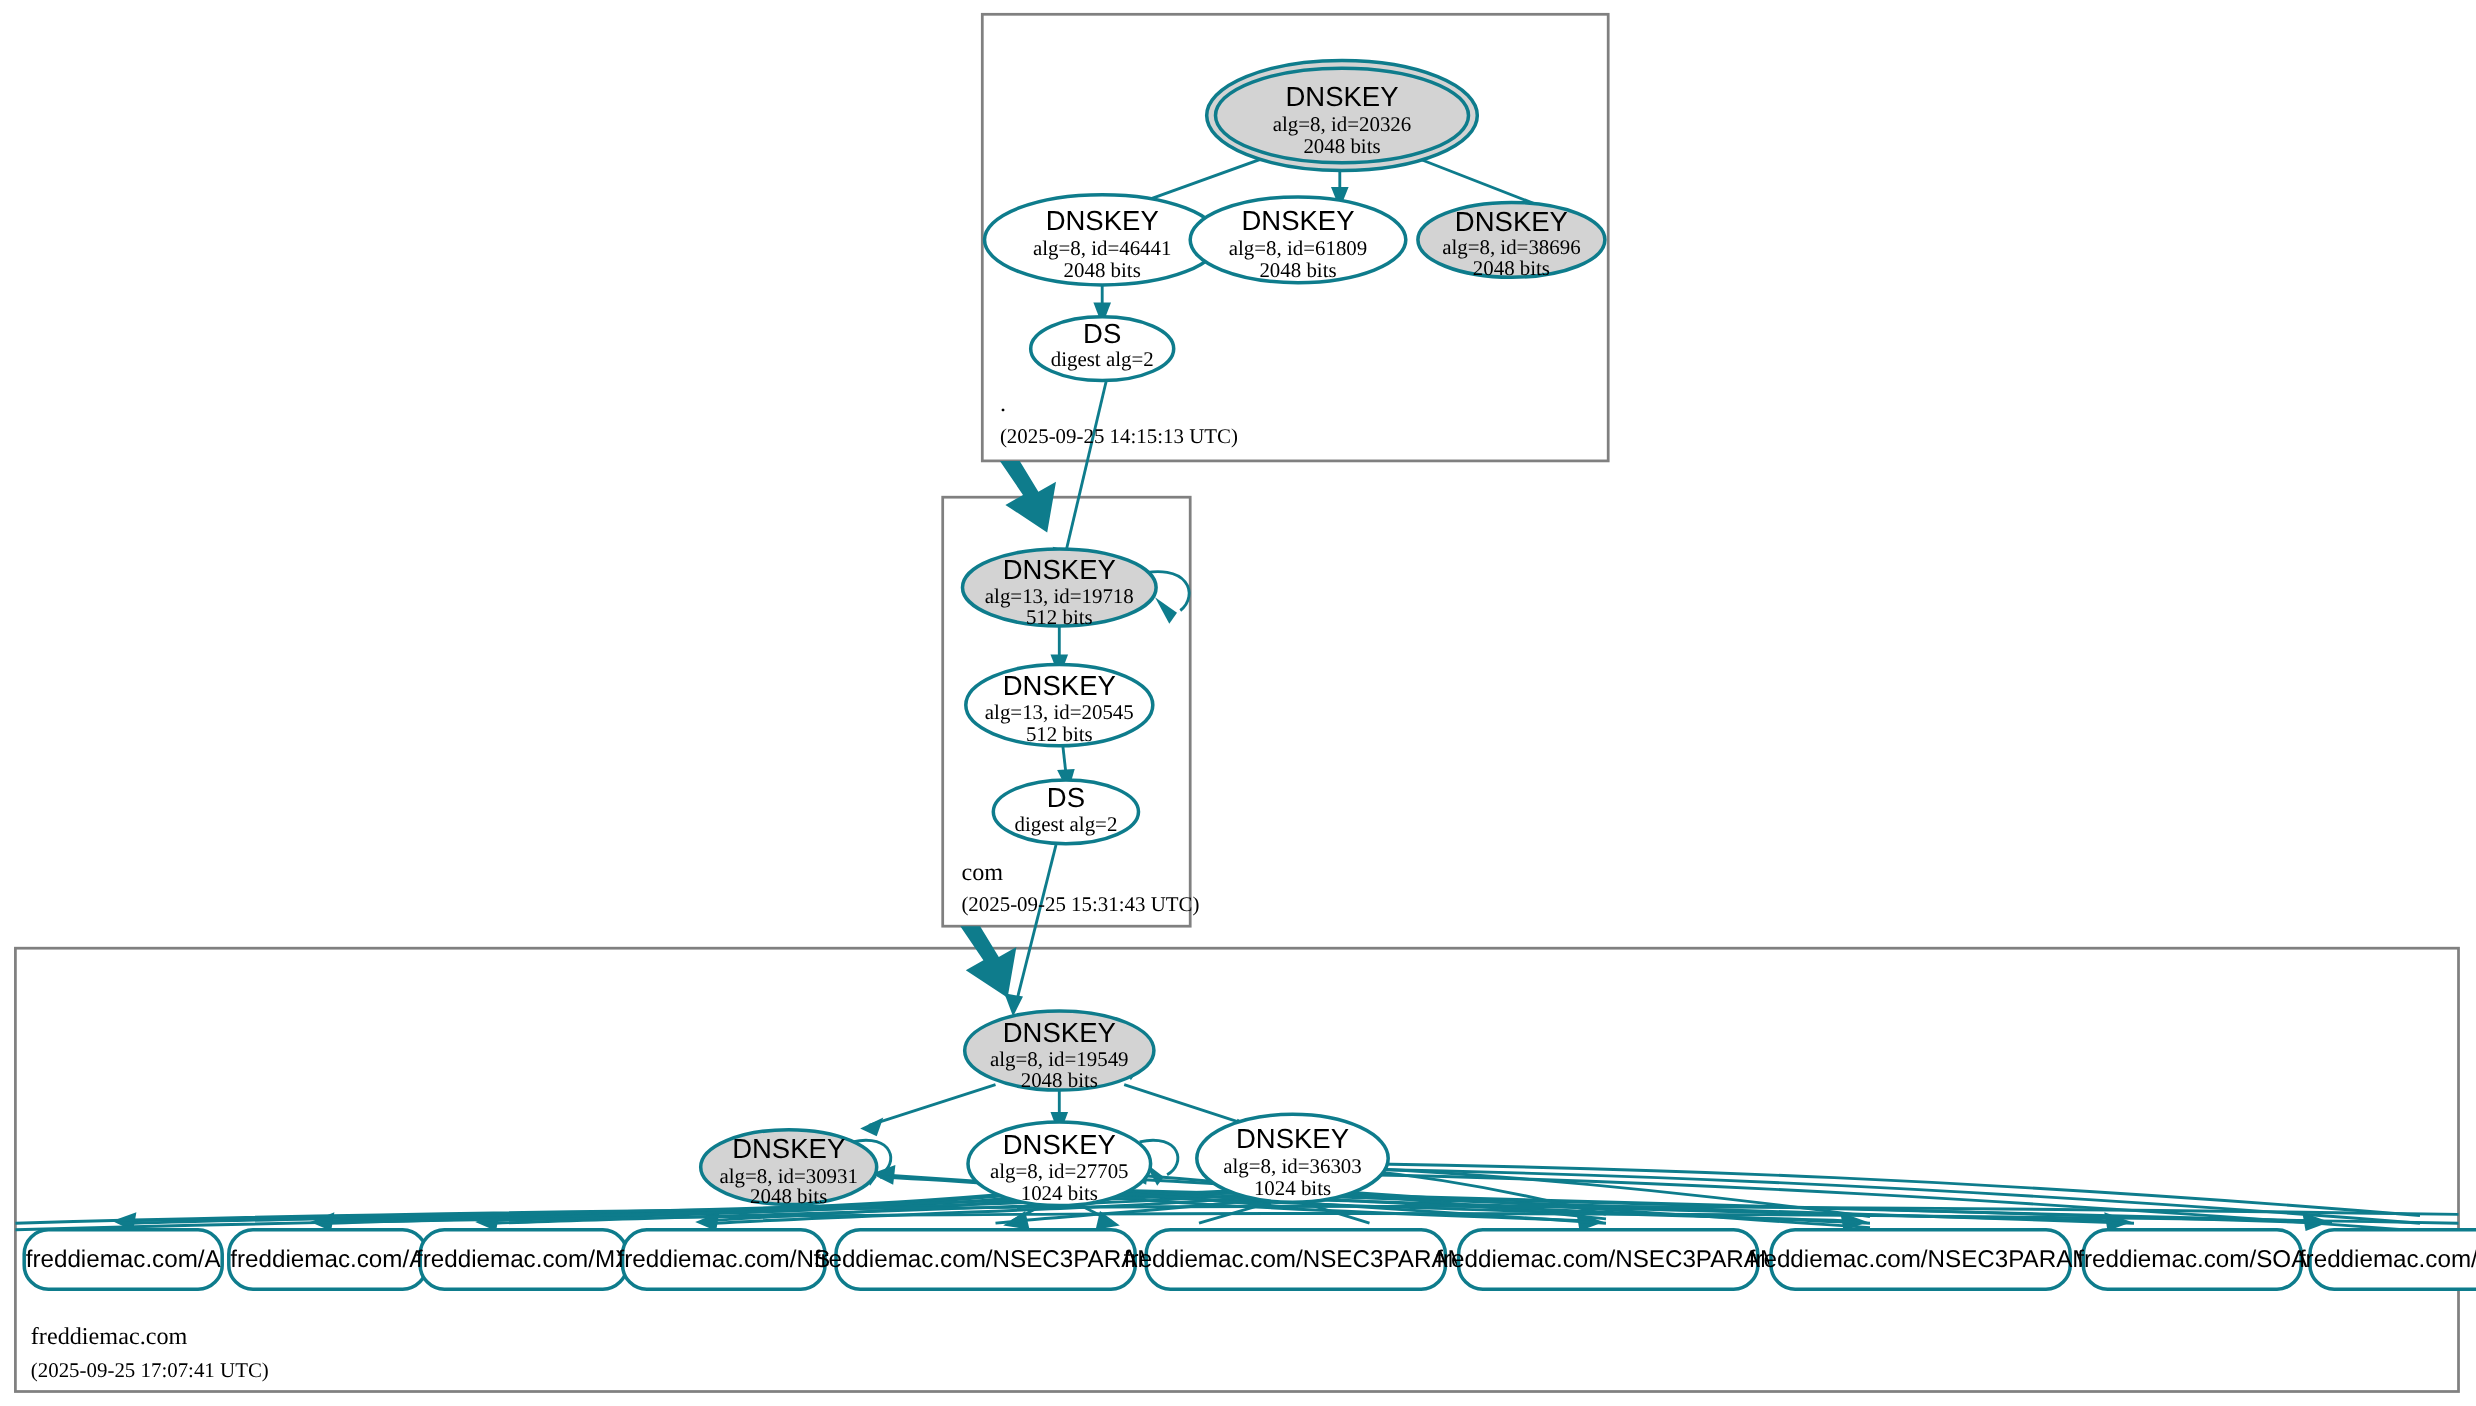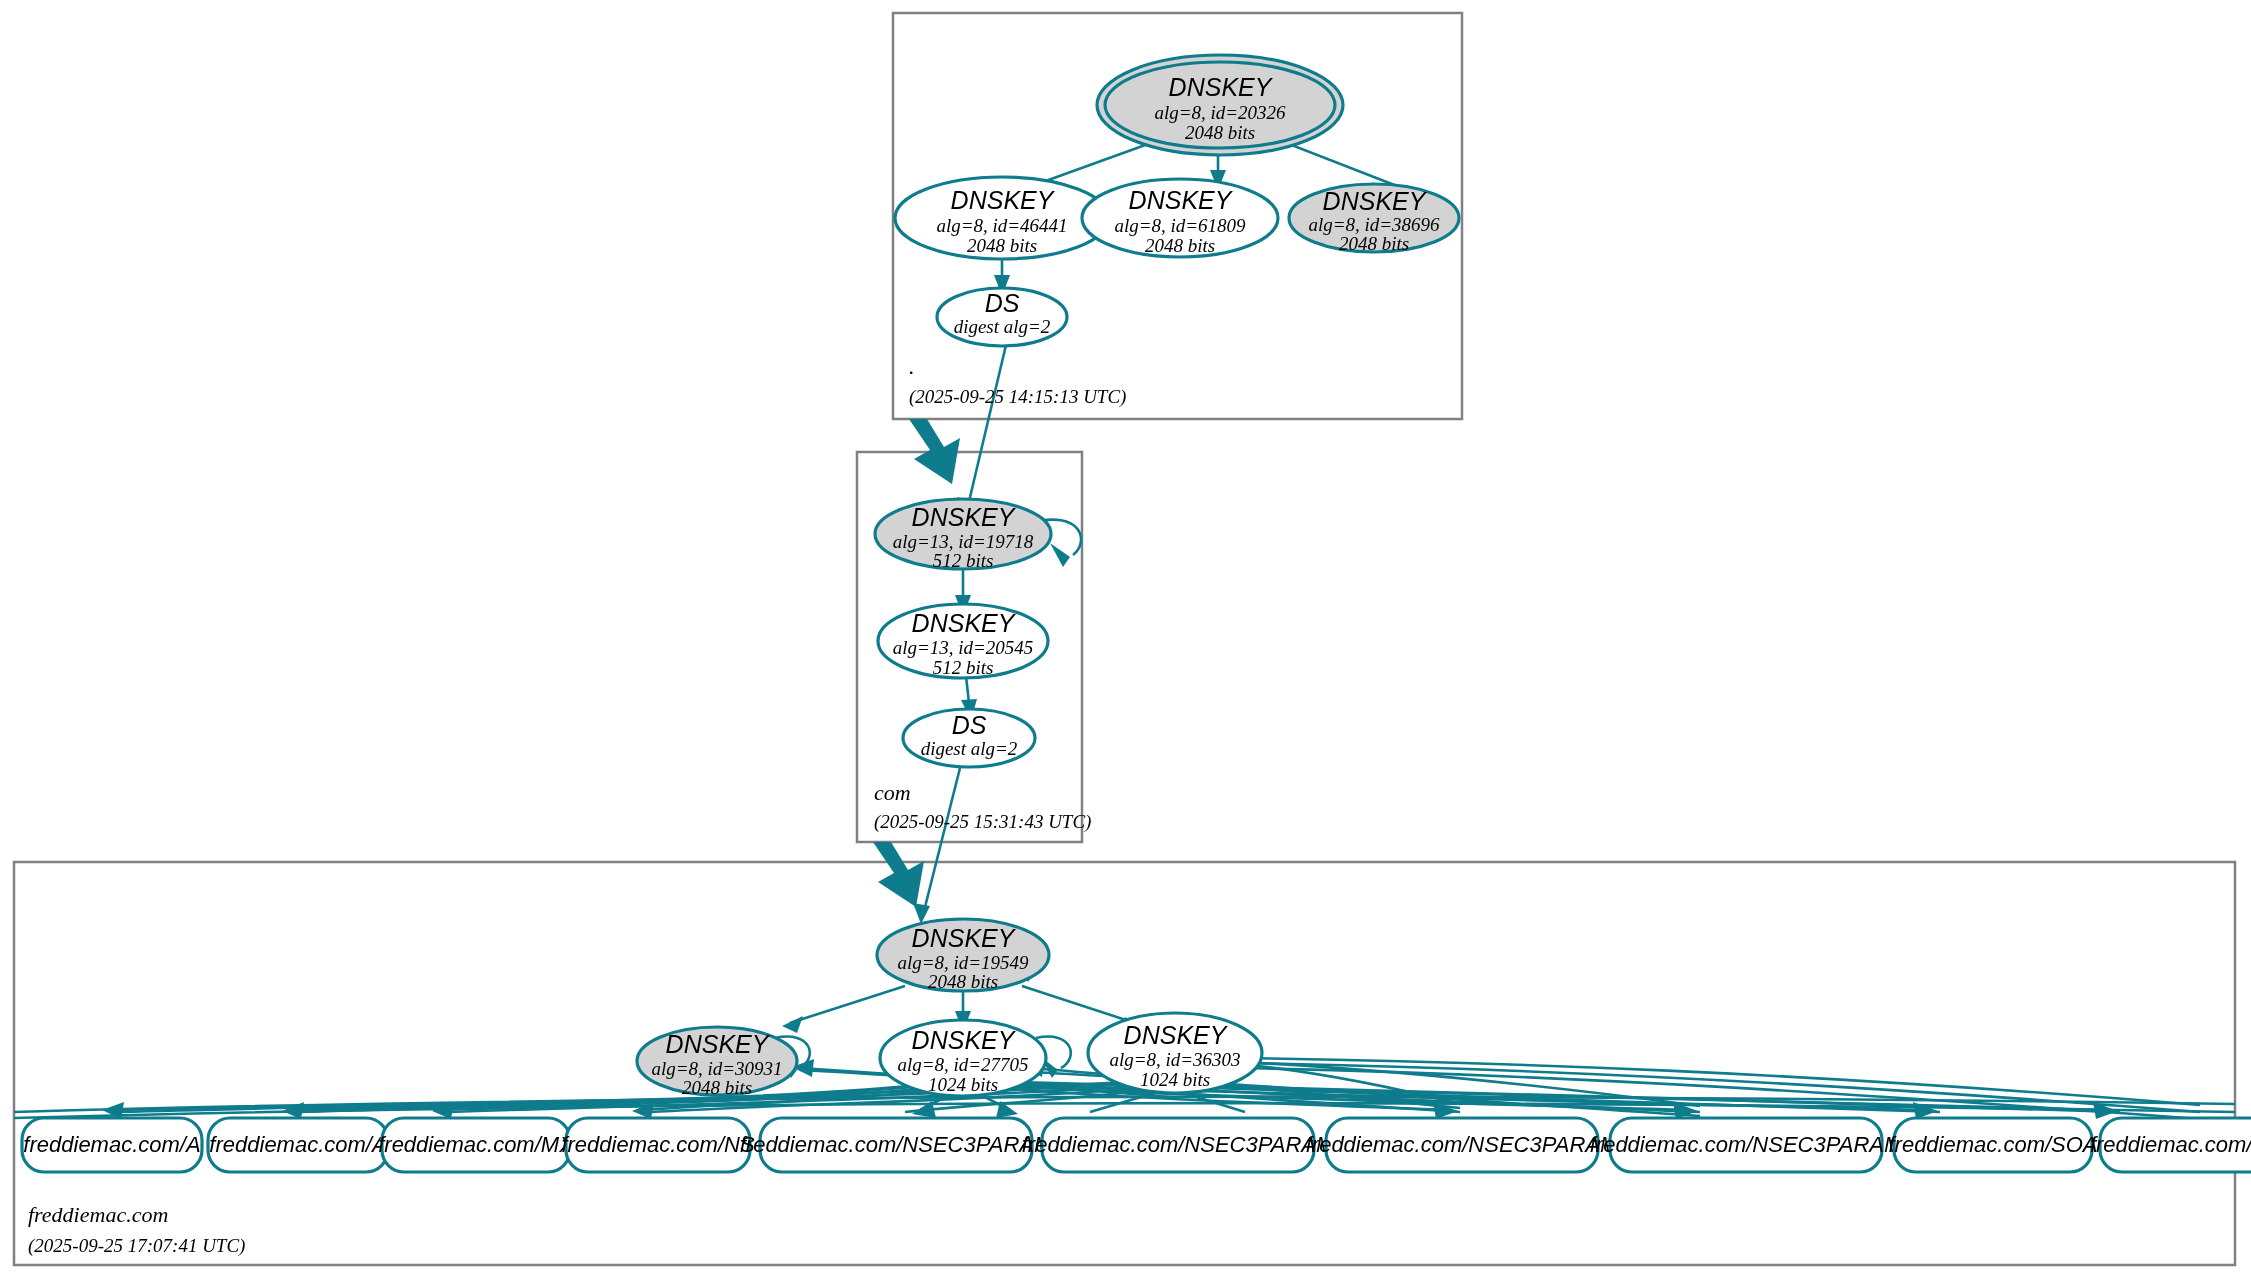--- a/index.html
+++ b/index.html
@@ -4,21 +4,21 @@
 <style>
   html, body {
     margin: 0; padding: 0; background: #ffffff;
   }
   body {
     width: 2251px; height: 1278px;
     font-family: "Liberation Sans", sans-serif;
     overflow: hidden;
     position: relative;
   }
-  #stage { position: absolute; left: 0; top: 0; width: 2251px; height: 1176px; font-style: italic; }
+  #stage { position: absolute; left: 0; top: 0; width: 2251px; height: 1176px; }
   svg.graph { position: absolute; left: 0; top: 0; width: 2251px; height: 1278px; }
 
   .zone-rect { fill: none; stroke: #808080; stroke-width: 2.5; }
   .node-ellipse { stroke: #0e7c8c; stroke-width: 3.2; }
   .node-fill-white { fill: #ffffff; }
   .node-fill-gray  { fill: #d3d3d3; }
   .rr-box { fill: #ffffff; stroke: #0e7c8c; stroke-width: 3.2; }
   .edge { fill: none; stroke: #0e7c8c; stroke-width: 2.6; }
   .edge-thick { fill: #0e7c8c; stroke: none; }
   .arrow-head { fill: #0e7c8c; stroke: none; }

